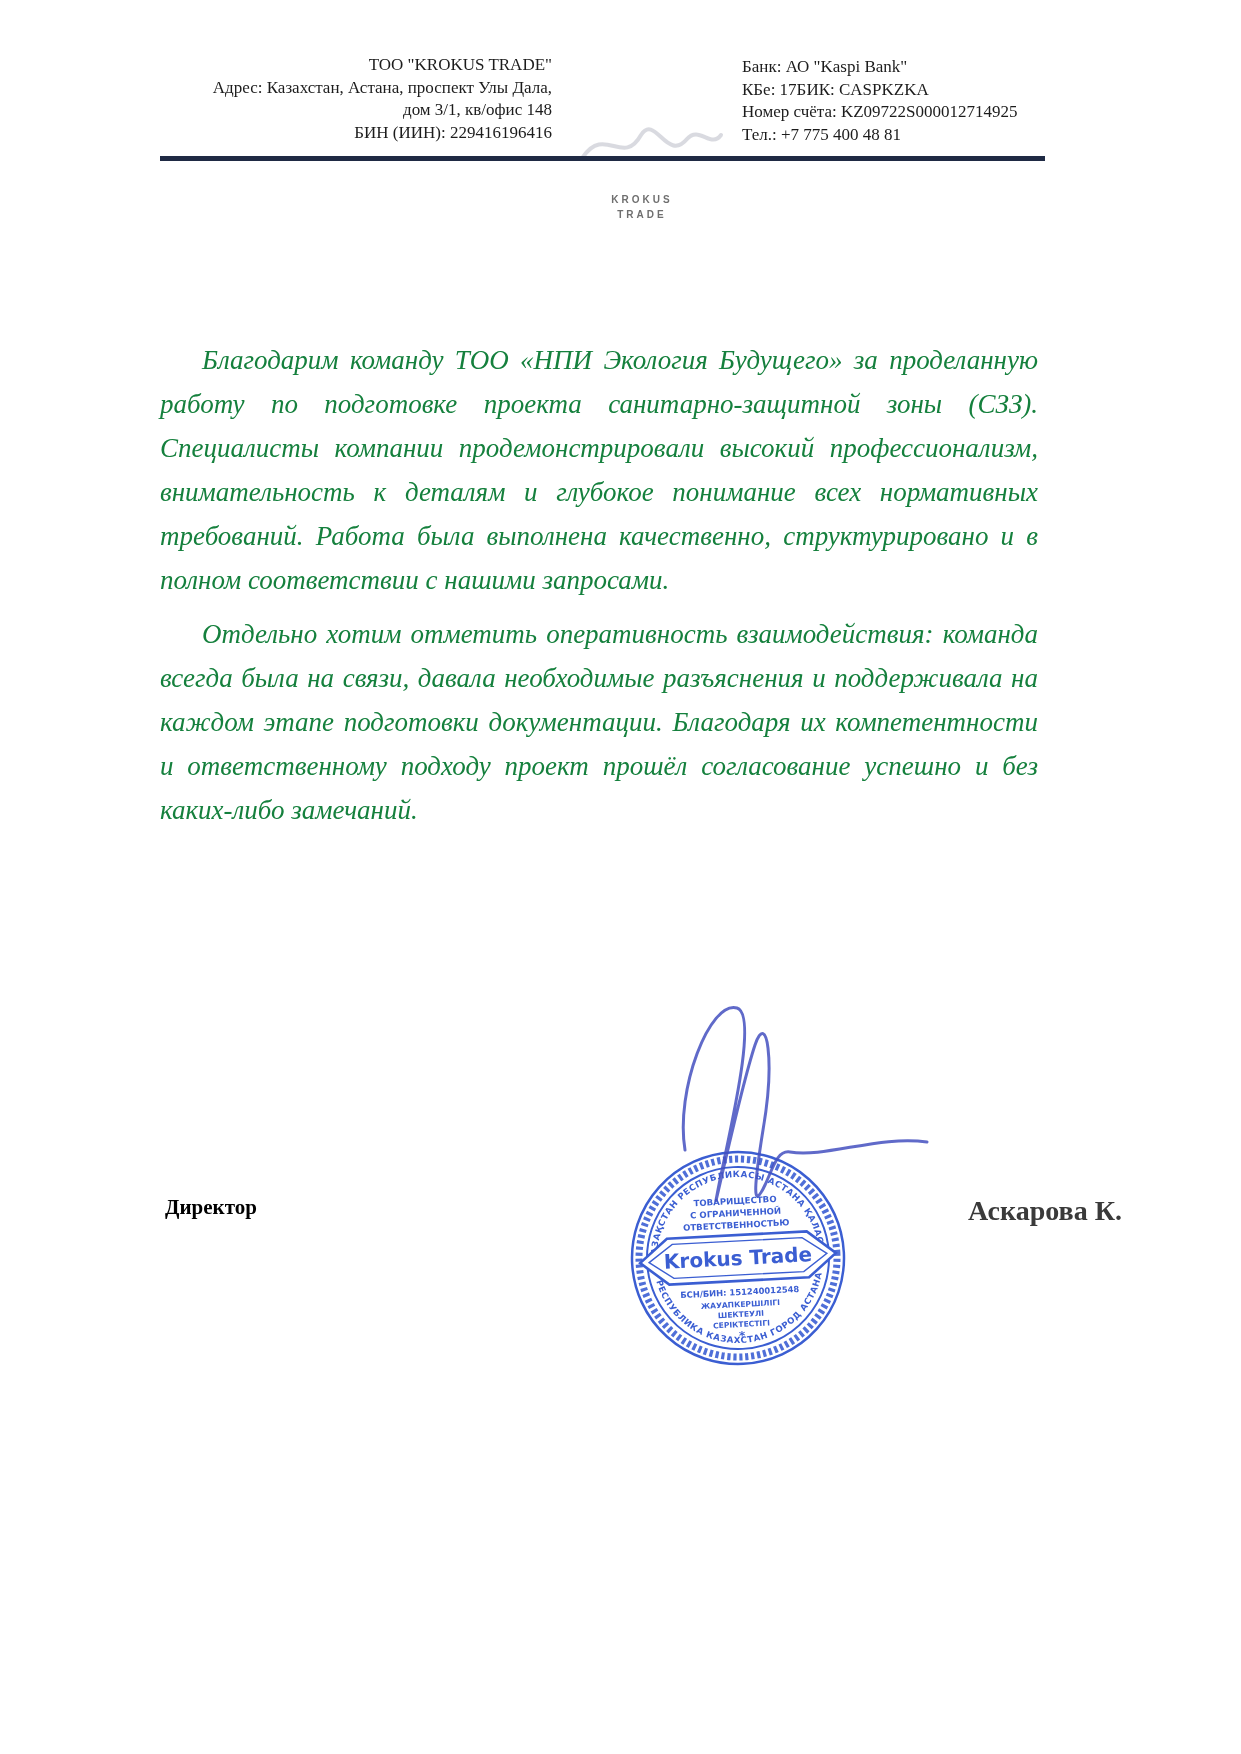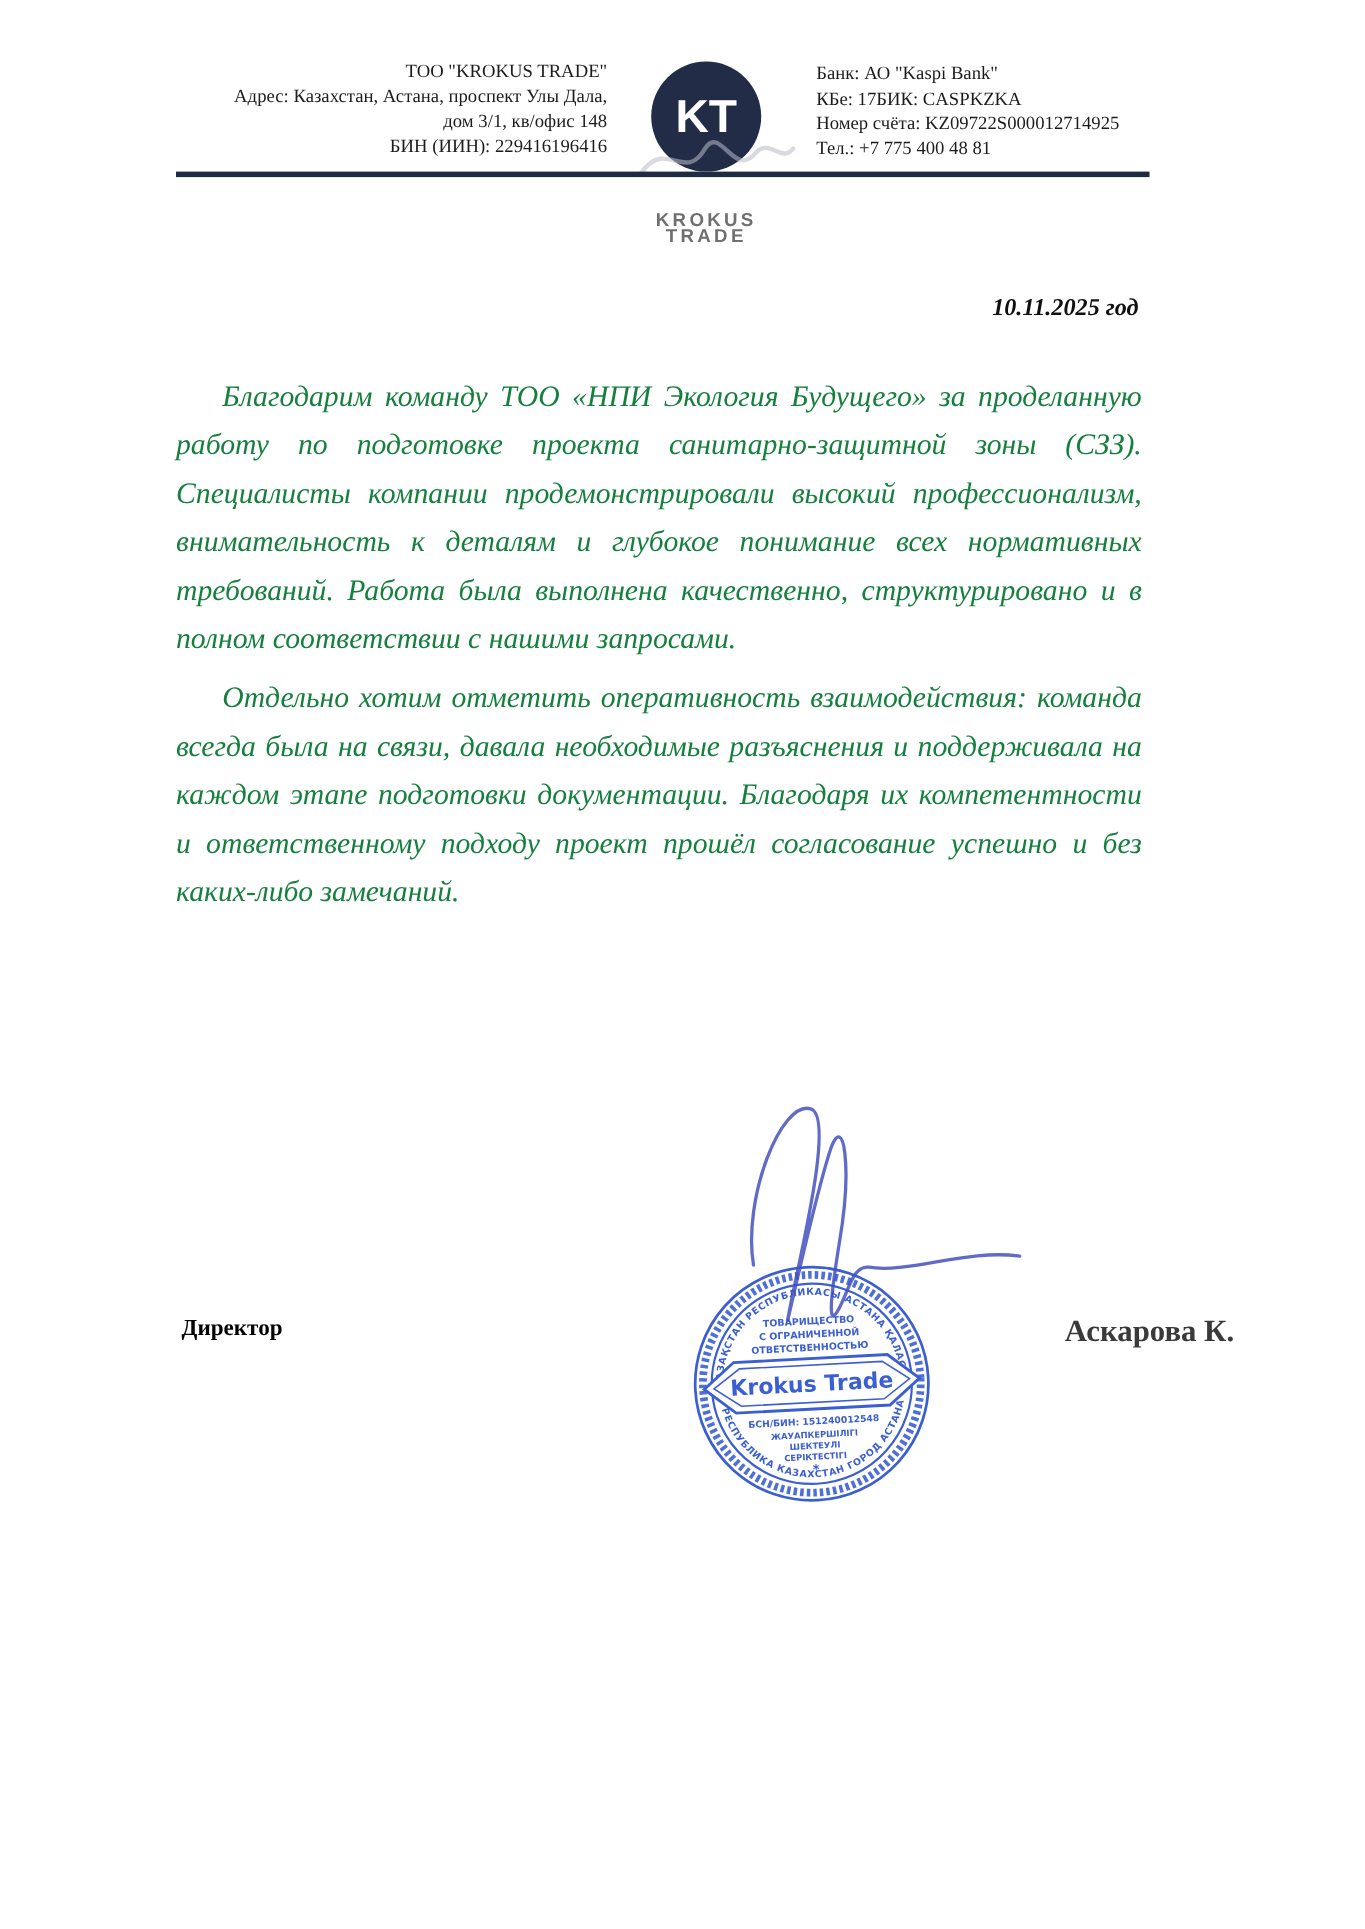--- a/index.html
+++ b/index.html
@@ -8,21 +8,21 @@
 
   
   .hdr-left{position:absolute;left:170px;top:54px;width:382px;text-align:right;
             font-size:17px;line-height:22.5px;color:#1c1c1c;}
   .logo-circle{position:absolute;left:592px;top:56px;width:100px;height:100px;border-radius:50%;
                display:flex;align-items:center;justify-content:center;}
   .logo-initials{color:#ffffff;font-family:"Liberation Sans",sans-serif;font-weight:700;
                  font-size:42px;letter-spacing:0px;}
   .logo-swirl{position:absolute;left:575px;top:105px;width:150px;height:70px;pointer-events:none;}
   .logo-caption{position:absolute;left:562px;top:192px;width:160px;text-align:center;
-                font-family:"Liberation Sans",sans-serif;font-weight:700;font-size:17px;
+                font-family:"Liberation Sans",sans-serif;font-weight:700;font-size:10px;
                 letter-spacing:3px;color:#6f6f6f;line-height:15px;}
   .hdr-right{position:absolute;left:742px;top:56px;width:340px;font-size:17px;
              line-height:22.5px;color:#1c1c1c;}
   .hdr-rule{position:absolute;left:160px;top:156px;width:885px;height:5px;}
 
   
   .date-line{position:absolute;left:160px;top:266px;width:875px;text-align:right;
              font-size:22px;font-weight:700;font-style:italic;color:#101010;}
 
   
@@ -52,41 +52,37 @@
 
 <div class="page">
 
   <div class="hdr-left">
     <div>ТОО "KROKUS TRADE"</div>
     <div>Адрес: Казахстан, Астана, проспект Улы Дала,</div>
     <div>дом 3/1, кв/офис 148</div>
     <div>БИН (ИИН): 229416196416</div>
   </div>
 
-  <div class="logo-circle" style="background: rgb(35, 44, 71);">
-    <span class="logo-initials">KT</span>
-  </div>
   <svg class="logo-swirl" viewBox="0 0 150 70">
     <path d="M8 52 C 30 20, 48 62, 66 30 C 80 8, 92 58, 112 34 C 124 20, 136 44, 146 30" fill="none" stroke="#b9bcc6" stroke-width="4" opacity="0.55" stroke-linecap="round"></path>
   </svg>
   <div class="logo-caption">
     <div>KROKUS</div>
     <div>TRADE</div>
   </div>
 
   <div class="hdr-right">
     <div>Банк: АО "Kaspi Bank"</div>
     <div>КБе: 17БИК: CASPKZKA</div>
     <div>Номер счёта: KZ09722S000012714925</div>
     <div>Тел.: +7 775 400 48 81</div>
   </div>
 
   <div class="hdr-rule" style="background: rgb(31, 42, 68);"></div>
 
-  <div class="date-line">10.11.2025 год</div>
 
   <div class="body-text">
     <p>Благодарим команду ТОО «НПИ Экология Будущего» за проделанную работу по подготовке проекта санитарно-защитной зоны (СЗЗ). Специалисты компании продемонстрировали высокий профессионализм, внимательность к деталям и глубокое понимание всех нормативных требований. Работа была выполнена качественно, структурировано и в полном соответствии с нашими запросами.</p>
     <p>Отдельно хотим отметить оперативность взаимодействия: команда всегда была на связи, давала необходимые разъяснения и поддерживала на каждом этапе подготовки документации. Благодаря их компетентности и ответственному подходу проект прошёл согласование успешно и без каких-либо замечаний.</p>
   </div>
 
   <div class="sig-role">Директор</div>
   <div class="sig-name">Аскарова К.</div>
 
   <div class="stamp" style="color: rgb(43, 81, 207);">

